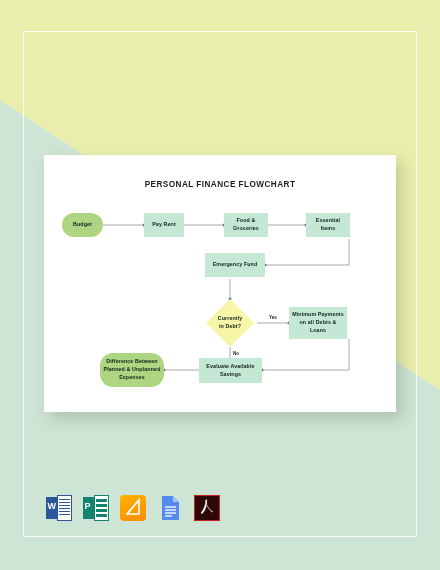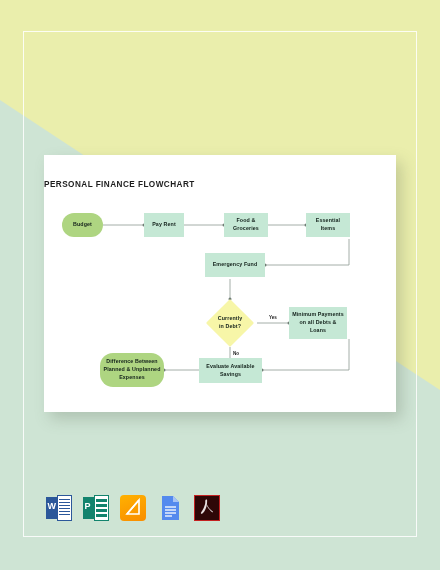--- a/index.html
+++ b/index.html
@@ -28,20 +28,21 @@
   
   #card {
     position:absolute;
     left:44px; top:155px;
     width:352px; height:257px;
     background:#ffffff;
     box-shadow: 6px 7px 14px rgba(90,100,80,.26);
   }
   #card-title {
     position:absolute; top:25px; left:0; width:100%;
+    text-align:center;
     font-size:8.2px; font-weight:bold;
     letter-spacing:.45px;
     color:#1d1d1d;
   }
 
   
   #flow { position:absolute; inset:0; }
   #wires { position:absolute; inset:0; width:352px; height:257px; }
 
   .node {

